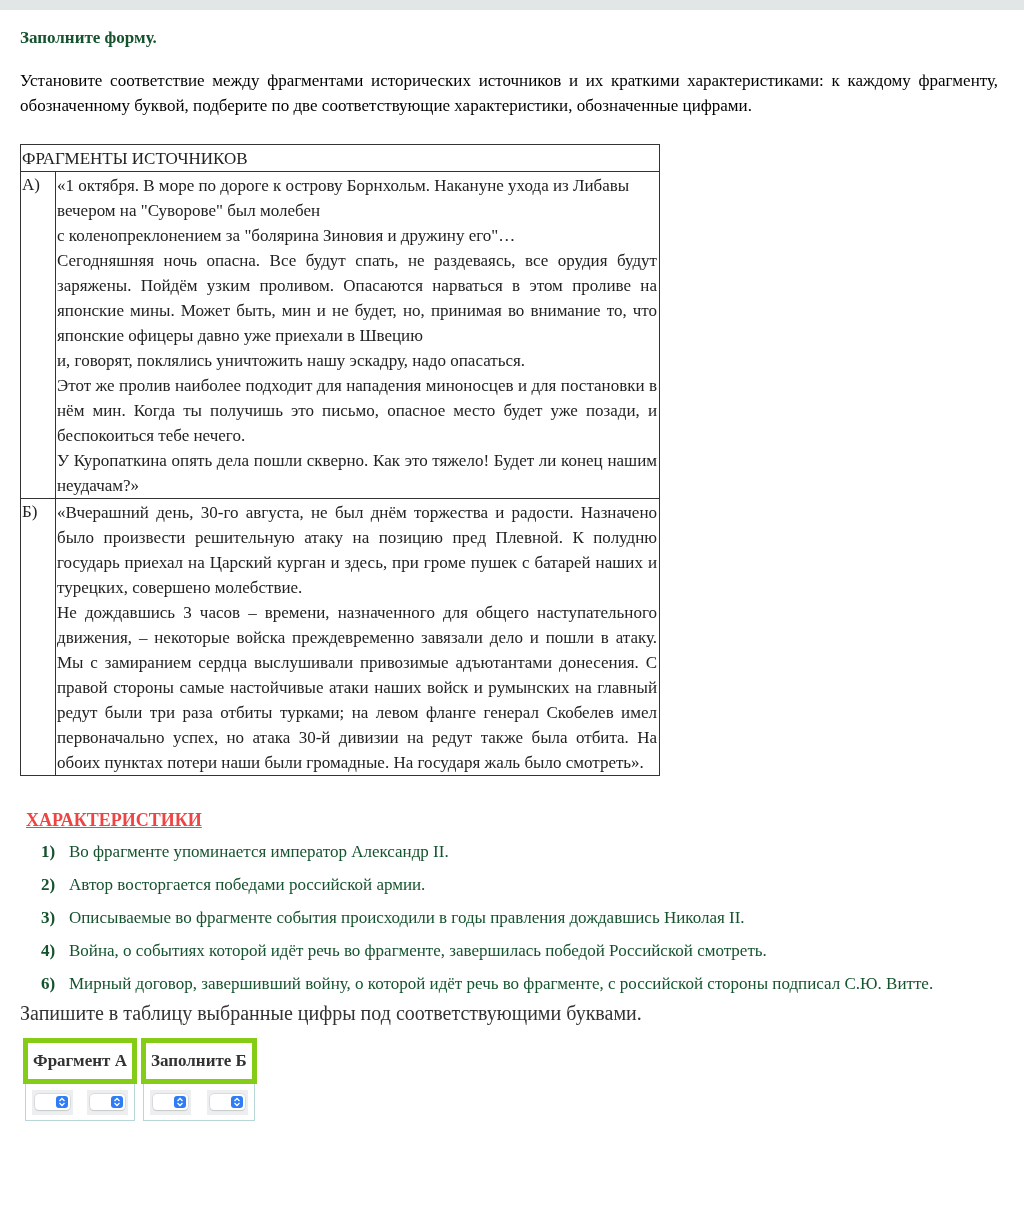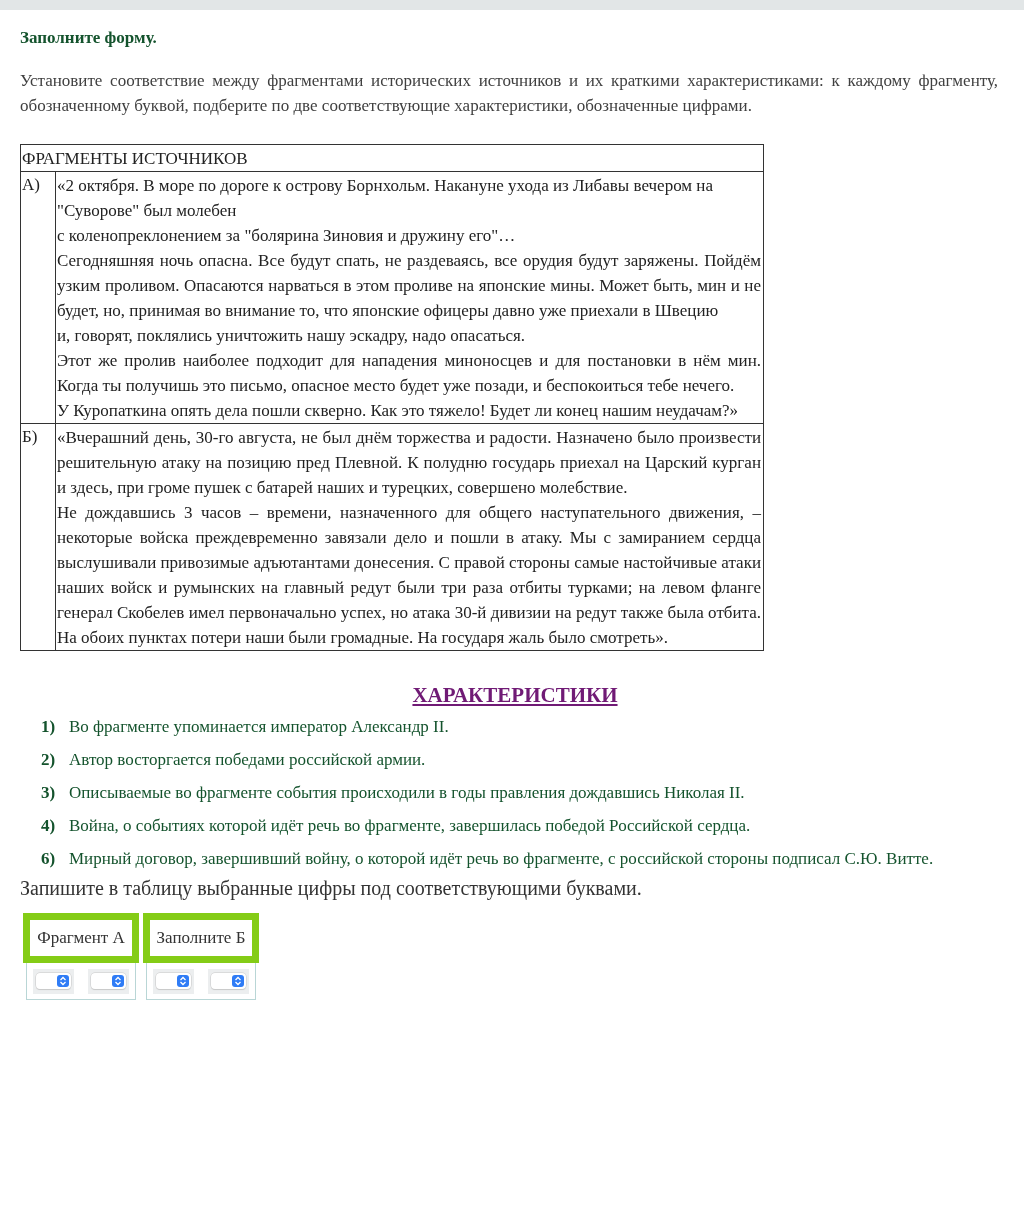--- a/index.html
+++ b/index.html
@@ -24,26 +24,26 @@
     font-size: 17px;
     margin: 17px 0 0 0;
     line-height: 22px;
     color: #14532d;
   }
   .instruction {
     margin: 19px 0 0 0;
     text-align: justify;
     line-height: 25px;
     font-size: 17px;
-    color: #404040;
+    color: #000000;
   }
   table.sources {
     margin-top: 26px;
     border-collapse: collapse;
-    width: 744px;
+    width: 640px;
     color: #222;
     font-size: 17px;
   }
   table.sources td {
     border: 1.5px solid #333;
     vertical-align: top;
     padding: 0;
     line-height: 25px;
   }
   table.sources .head-cell {
@@ -55,30 +55,30 @@
     padding-left: 1px;
   }
   table.sources .text-cell {
     padding: 1px 2px 0 1px;
     text-align: justify;
   }
   .para { display: block; text-align: justify; }
   .para.left { text-align: left; }
   .row-a .text-cell { padding-bottom: 26px; }
   .char-title {
-    text-align: center;
+    text-align: left;
     font-weight: bold;
     text-decoration: underline;
     margin: 33px 0 0 0;
-    font-size: 21px;
+    font-size: 18px;
     line-height: 22px;
     padding-left: 0;
     position: relative;
     left: 6px;
-    color: #701a75;
+    color: #ef4444;
   }
   ol.chars {
     list-style: none;
     padding: 0;
     margin: 10px 0 0 21px;
   }
   ol.chars li {
     line-height: 22px;
     margin-bottom: 11px;
     font-size: 17px;
@@ -99,22 +99,22 @@
     margin-top: 14px;
     margin-left: 3px;
     display: flex;
     gap: 4px;
   }
   table.answer {
     border-collapse: collapse;
     border: 1px solid #b9d6d6;
   }
   table.answer th {
-    border: 7px solid #84cc16;
-    font-weight: normal;
+    border: 5px solid #84cc16;
+    font-weight: bold;
     font-size: 17px;
     padding: 6px 5px 6px 5px;
     height: 24px;
     color: #333;
     white-space: nowrap;
   }
   table.answer td {
     border: 1px solid #b9d6d6;
     padding: 5px 6px 5px 6px;
     height: 26px;
@@ -161,21 +161,21 @@
   <p class="instruction">Установите соответствие между фрагментами исторических источников и их краткими характеристиками: к каждому фрагменту, обозначенному буквой, подберите по две соответствующие характеристики, обозначенные цифрами.</p>
 
   <table class="sources">
     <tbody>
         <tr>
       <td colspan="2" class="head-cell">ФРАГМЕНТЫ ИСТОЧНИКОВ</td>
     </tr>
     <tr class="row-a">
       <td class="letter-cell">А)</td>
       <td class="text-cell">
-        <span class="para left">«2 октября. В море по дороге к острову Борнхольм. Накануне ухода из Либавы вечером на "Суворове" был молебен</span>
+        <span class="para left">«1 октября. В море по дороге к острову Борнхольм. Накануне ухода из Либавы вечером на "Суворове" был молебен</span>
         <span class="para left">с коленопреклонением за "болярина Зиновия и дружину его"…</span>
         <span class="para">Сегодняшняя ночь опасна. Все будут спать, не раздеваясь, все орудия  будут заряжены. Пойдём узким проливом. Опасаются нарваться в этом проливе на японские мины. Может быть, мин и не будет, но, принимая во внимание то, что японские офицеры давно уже приехали в Швецию</span>
         <span class="para left">и, говорят, поклялись уничтожить нашу эскадру, надо опасаться.</span>
         <span class="para">Этот же пролив наиболее подходит для нападения миноносцев и для постановки в нём мин. Когда ты получишь это письмо, опасное место будет уже позади, и беспокоиться тебе нечего.</span>
         <span class="para">У Куропаткина опять дела пошли скверно. Как это тяжело! Будет ли конец нашим неудачам?»</span>
       </td>
     </tr>
     <tr class="row-b">
       <td class="letter-cell">Б)</td>
       <td class="text-cell">
@@ -185,21 +185,21 @@
     </tr>
   </tbody>
     </table>
 
   <p class="char-title">ХАРАКТЕРИСТИКИ</p>
 
   <ol class="chars">
     <li><span class="num">1)</span><span>Во фрагменте упоминается император Александр II.</span></li>
     <li><span class="num">2)</span><span>Автор восторгается победами российской армии.</span></li>
     <li><span class="num">3)</span><span>Описываемые во фрагменте события происходили в годы правления дождавшись Николая II.</span></li>
-    <li><span class="num">4)</span><span>Война, о событиях которой идёт речь во фрагменте, завершилась победой Российской сердца.</span></li>
+    <li><span class="num">4)</span><span>Война, о событиях которой идёт речь во фрагменте, завершилась победой Российской смотреть.</span></li>
     <li><span class="num">6)</span><span>Мирный договор, завершивший войну, о которой идёт речь во фрагменте, с российской стороны подписал С.Ю. Витте.</span></li>
   </ol>
 
   <p class="write-note">Запишите в таблицу выбранные цифры под соответствующими буквами.</p>
 
   <div class="answer-wrap">
     <table class="answer">
       <tbody>
           <tr>
             <th>Фрагмент А</th>

